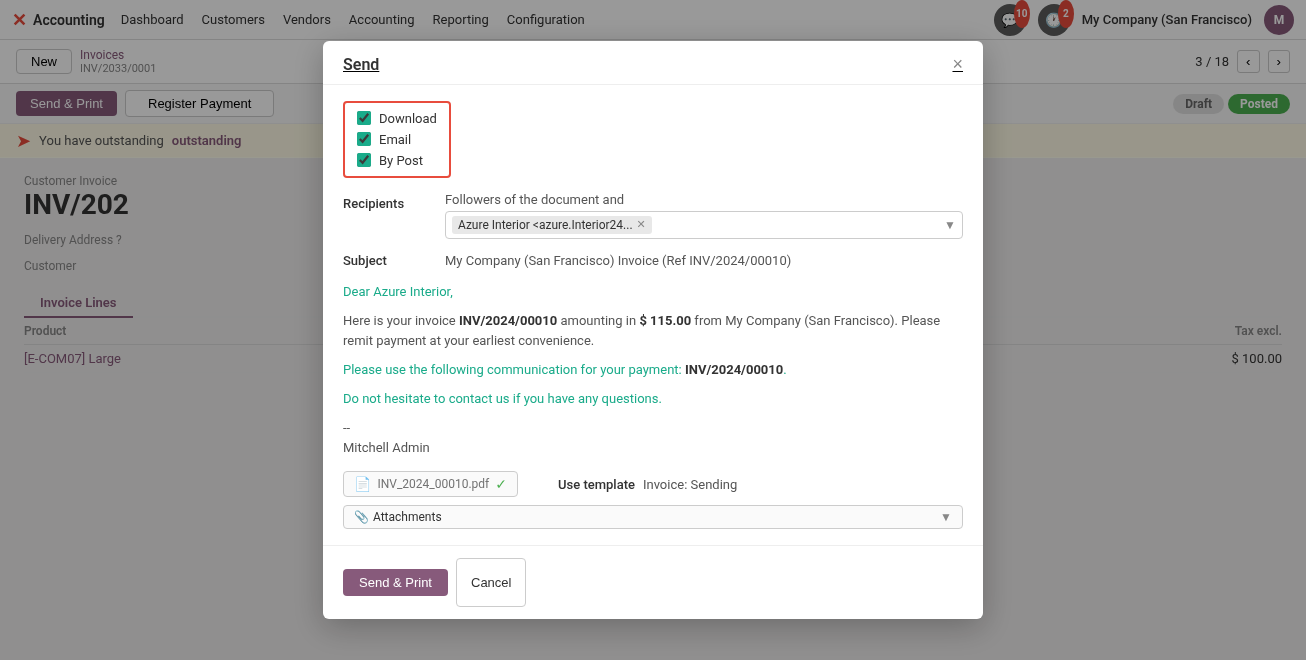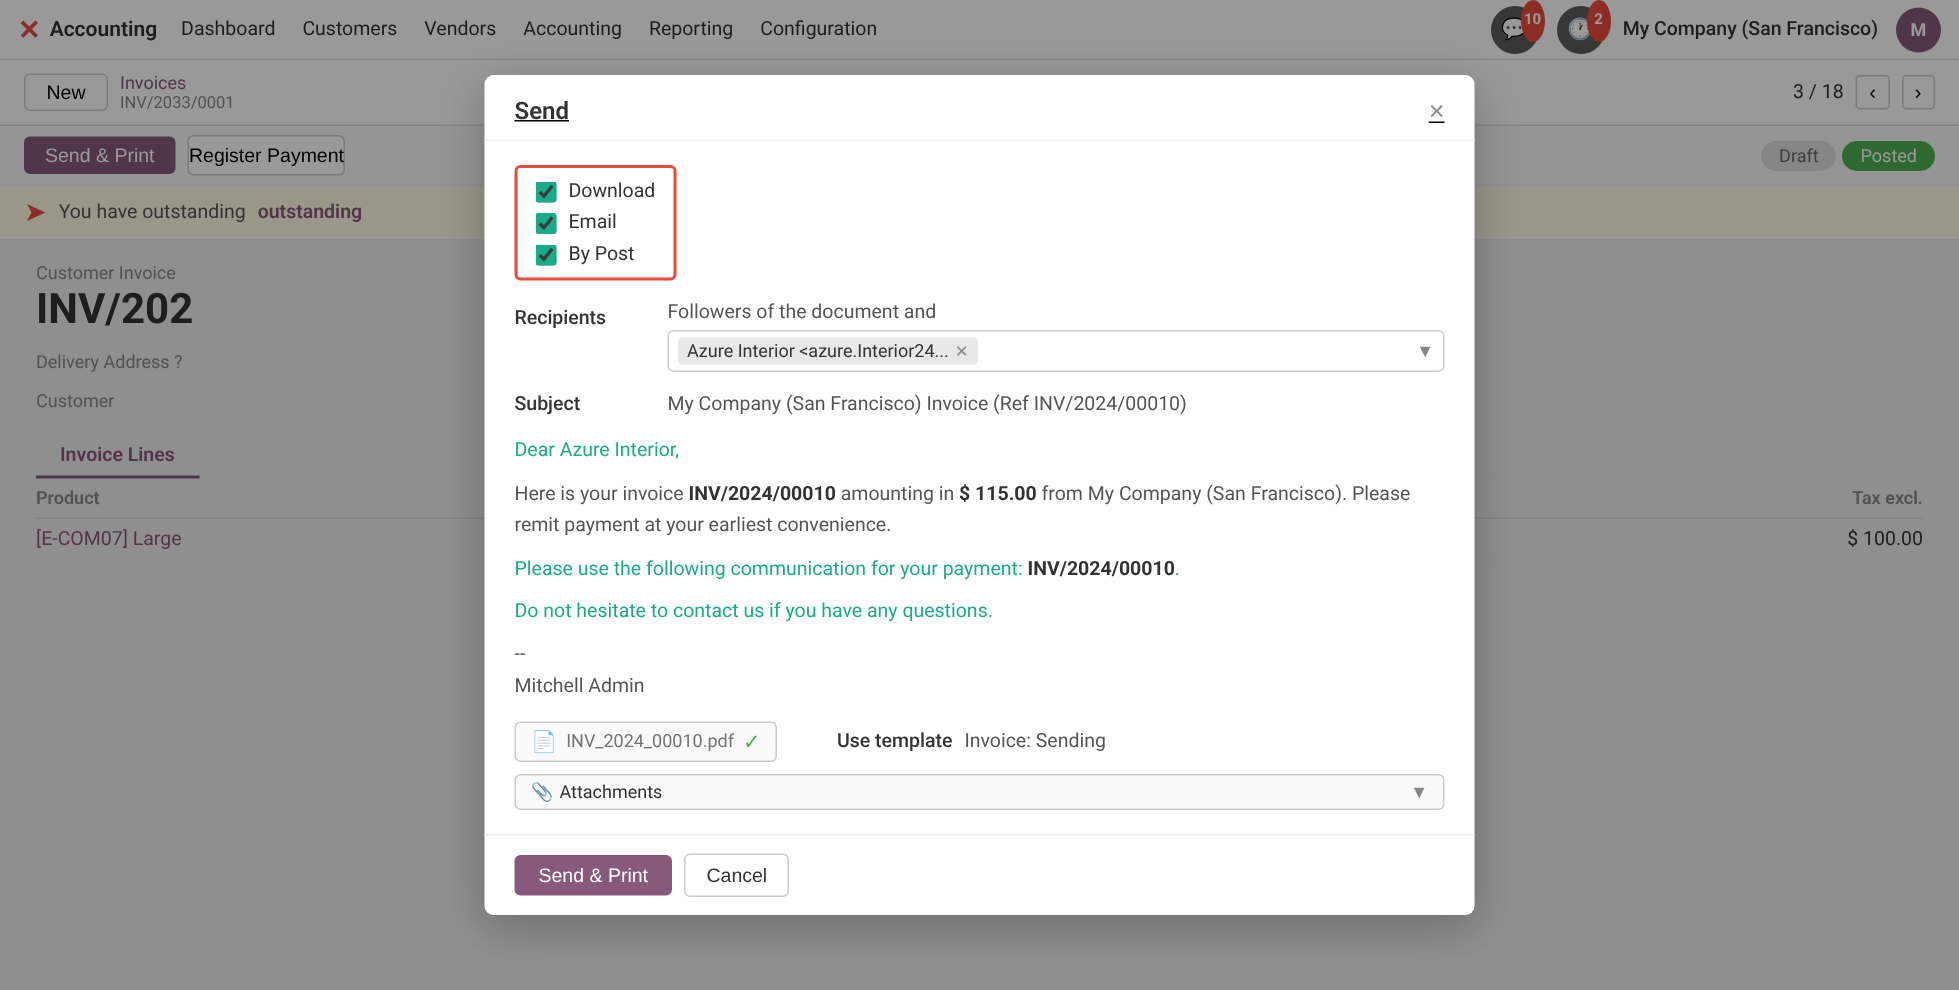--- a/index.html
+++ b/index.html
@@ -33,29 +33,29 @@
     .breadcrumb-area { display: flex; flex-direction: column; }
     .breadcrumb-link { color: #875a7b; font-size: 12px; text-decoration: none; }
     .breadcrumb-sub { font-size: 11px; color: #888; }
     .page-nav-right { margin-left: auto; display: flex; align-items: center; gap: 8px; font-size: 13px; color: #333; }
     .nav-arrow { border: 1px solid #ccc; background: #fff; padding: 3px 8px; cursor: pointer; border-radius: 3px; }
 
     .action-toolbar {
       display: flex; align-items: center; gap: 8px; padding: 6px 16px; background: #f8f8f8; border-bottom: 1px solid #eee;
     }
     .btn-send-print { background: #875a7b; color: #fff; border: none; padding: 5px 14px; border-radius: 4px; cursor: pointer; font-size: 13px; }
-    .btn-register { background: #fff; border: 1px solid #ccc; padding: 5px 0; border-radius: 4px; cursor: pointer; font-size: 13px; }
+    .btn-register { background: #fff; border: 1px solid #ccc; padding: 5px 22px; border-radius: 4px; cursor: pointer; font-size: 13px; }
 
     .status-bar { display: flex; align-items: center; gap: 8px; padding: 6px 16px; background: #fffbe6; border-bottom: 1px solid #ffe; }
     .arrow-indicator { color: #e84c3d; font-size: 18px; }
     .outstanding-text { color: #555; font-size: 13px; }
     .outstanding-link { color: #875a7b; font-weight: 600; text-decoration: none; }
 
     .status-badges { margin-left: auto; display: flex; gap: 4px; }
-    .status-badge { padding: 3px 12px; border-radius: 12px; font-size: 12px; font-weight: 400; }
+    .status-badge { padding: 3px 12px; border-radius: 12px; font-size: 12px; font-weight: 700; }
     .badge-draft { background: #e0e0e0; color: #666; }
     .badge-posted { background: #4caf50; color: #fff; }
     .invoice-type { font-size: 12px; color: #888; }
     .invoice-number { font-size: 28px; font-weight: 700; color: #333; }
     .field-label { font-size: 12px; color: #888; margin-top: 12px; }
 
     
     .overlay {
       position: fixed; top: 0; left: 0; width: 100%; height: 100%;
       background: rgba(0,0,0,0.4); z-index: 100; display: flex; align-items: center; justify-content: center;
@@ -120,21 +120,21 @@
 
     
     .modal-body::-webkit-scrollbar { width: 6px; }
     .modal-body::-webkit-scrollbar-thumb { background: #ccc; border-radius: 3px; }
 
     
     .modal-footer {
       display: flex; align-items: center; gap: 8px; padding: 12px 20px; border-top: 1px solid #eee;
     }
     .btn-modal-send { background: #875a7b; color: #fff; border: none; padding: 6px 16px; border-radius: 4px; cursor: pointer; font-size: 13px; font-weight: 500; }
-    .btn-modal-cancel { background: #fff; border: 1px solid #ccc; padding: 6px 14px; border-radius: 4px; cursor: pointer; font-size: 13px; color: #333; }
+    .btn-modal-cancel { background: #fff; border: 1px solid #ccc; padding: 16px 14px; border-radius: 4px; cursor: pointer; font-size: 13px; color: #333; }
 
     
     .invoice-section { padding: 16px 24px; }
     .tabs-row { display: flex; gap: 0; border-bottom: 2px solid #eee; margin-top: 16px; }
     .tab { padding: 6px 16px; font-size: 13px; color: #875a7b; cursor: pointer; border-bottom: 2px solid transparent; margin-bottom: -2px; }
     .tab.active { border-bottom: 2px solid #875a7b; color: #875a7b; font-weight: 600; }
     .table-header { display: flex; padding: 6px 0; border-bottom: 1px solid #ddd; font-size: 12px; color: #888; font-weight: 600; }
     .col-product { flex: 2; }
     .col-tax { flex: 1; text-align: right; }
     .table-row-data { display: flex; padding: 6px 0; border-bottom: 1px solid #eee; font-size: 13px; }

